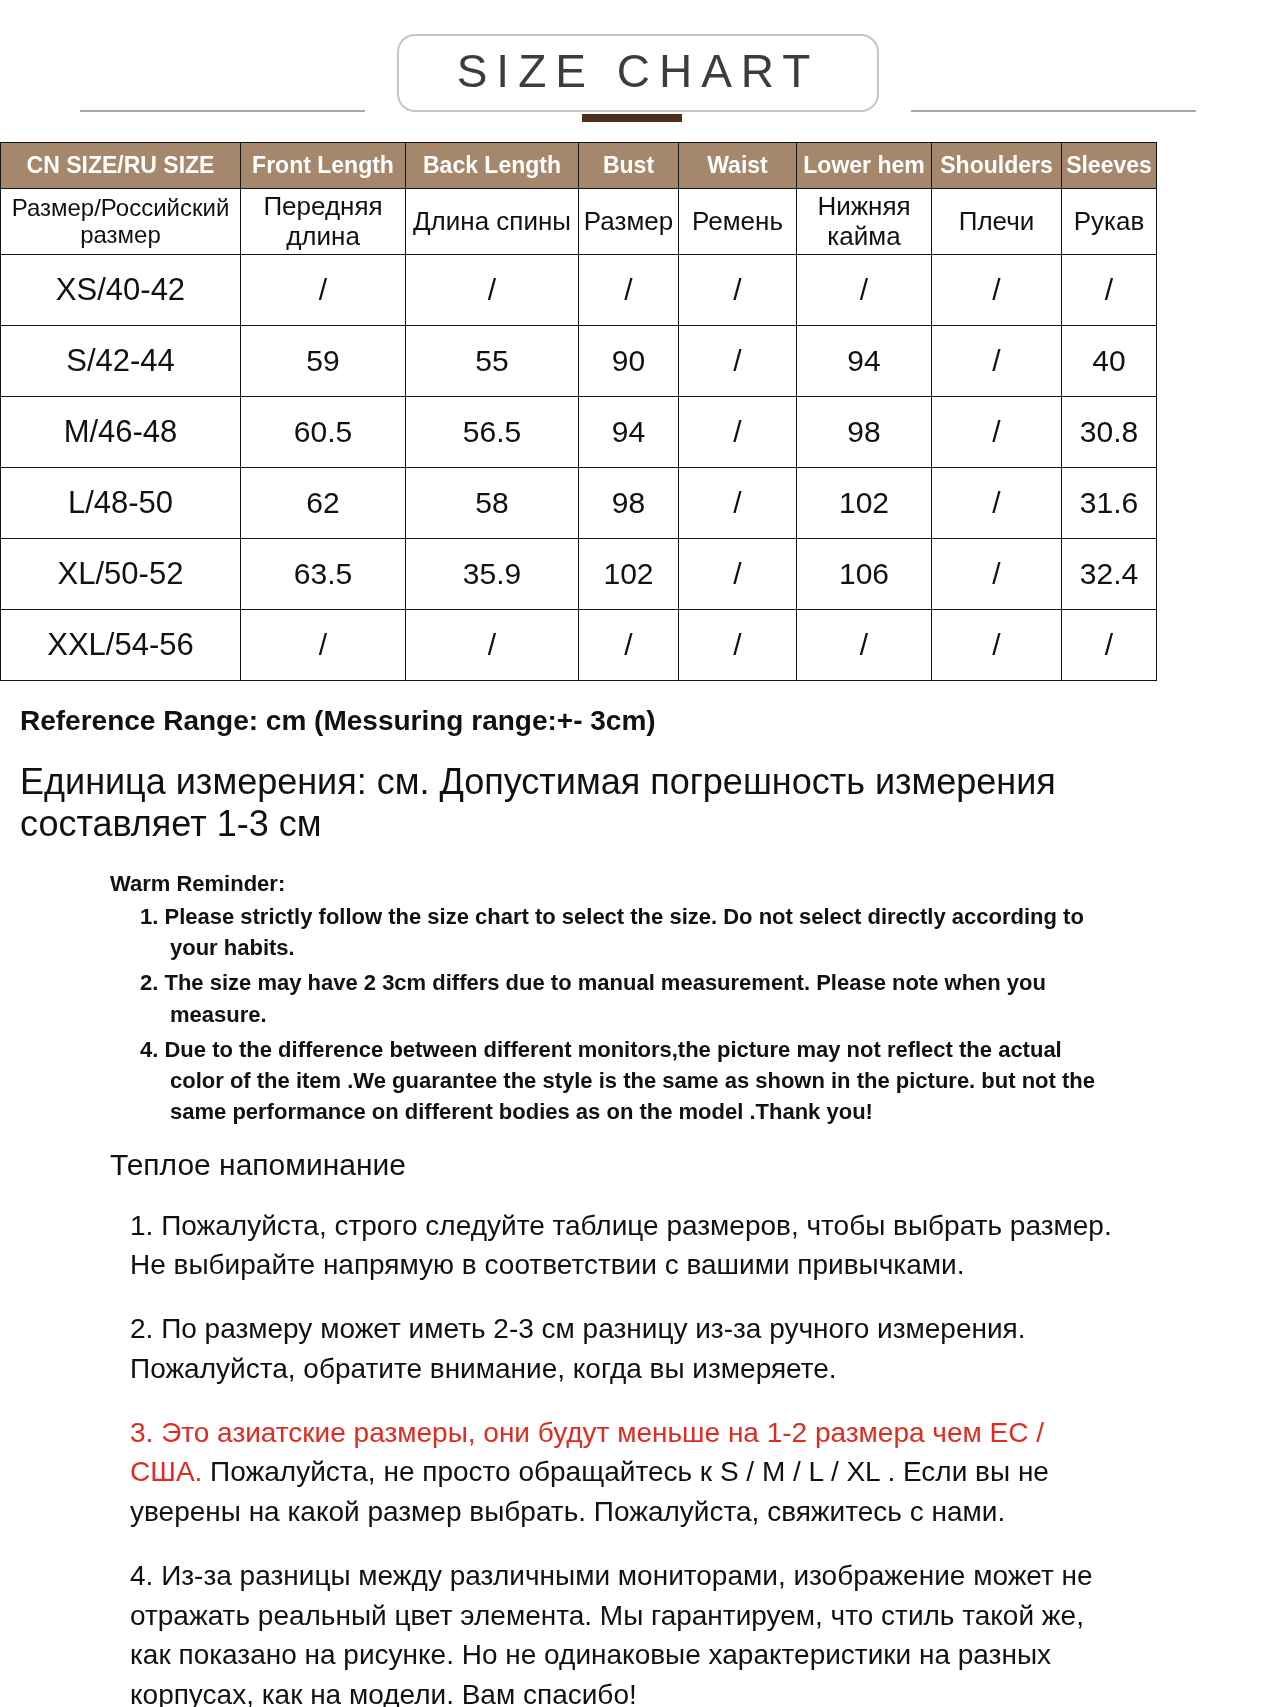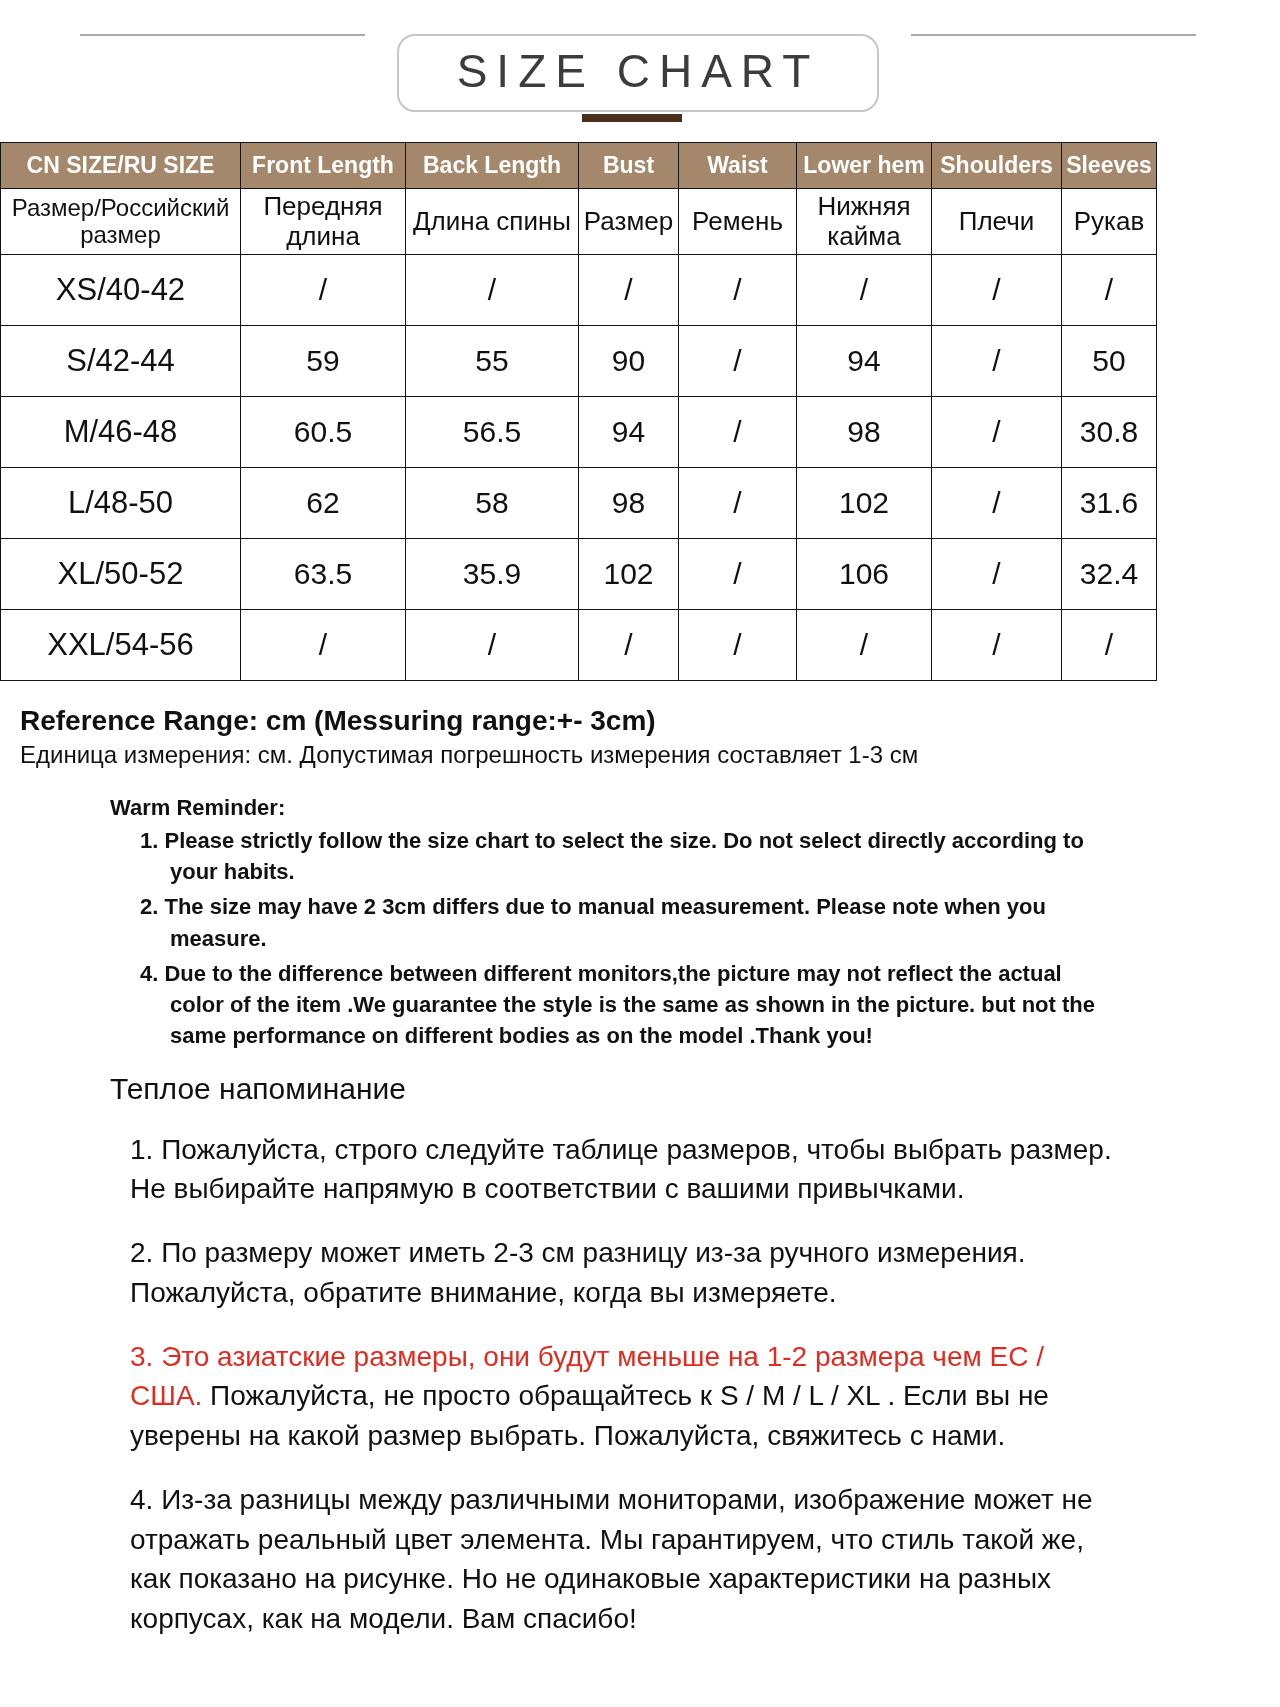--- a/index.html
+++ b/index.html
@@ -3,21 +3,21 @@
 <meta charset="utf-8">
 <style>
   * { margin:0; padding:0; box-sizing:border-box; }
   html,body { background:#fff; }
   body {
     width:1280px; min-height:1707px;
     font-family:"Liberation Sans","DejaVu Sans",sans-serif;
     color:#111;
   }
   
-  .title-row { display:flex; align-items:flex-start; padding:34px 84px 0 80px; }
+  .title-row { display:flex; align-items:flex-end; padding:34px 84px 0 80px; }
   .title-line { flex:1; border-top:2px solid #a9a9a9; height:0; }
   .title-box {
     position:relative; margin:0 32px; padding:8px 58px 12px;
     border:2px solid #c6c6c6; border-radius:18px; background:#fff;
   }
   .title-text { font-size:46px; letter-spacing:9px; color:#3c3c3c; font-weight:500; white-space:nowrap; }
   .title-underline {
     position:absolute; left:50%; transform:translateX(-56%);
     bottom:-12px; width:100px; height:8px; background:#4d2f1d;
   }
@@ -34,21 +34,21 @@
     background:#a5886c; color:#fff; font-size:23px; font-weight:700;
     height:46px; white-space:nowrap;
   }
   tr.ru-head td { font-size:26px; font-weight:500; height:66px; line-height:1.12; }
   tr.ru-head td.ru-first { font-size:24px; }
   tr.data-row td { font-size:30px; height:71px; }
   tr.data-row td.size-cell { font-size:31px; }
   
   .notes { padding:24px 30px 40px 20px; }
   .ref-en { font-size:28px; font-weight:700; }
-  .ref-ru { font-size:24px; margin-top:4px; }
+  .ref-ru { font-size:36px; margin-top:24px; }
   .warm-title { margin:26px 0 4px 90px; font-size:22px; font-weight:600; }
   .en-items { margin-left:120px; max-width:960px; font-size:22px; font-weight:600; line-height:1.42; }
   .en-item { padding-left:30px; text-indent:-30px; margin-top:4px; }
   .red { color:#e02b20; }
   .ru-title { margin:20px 0 0 90px; font-size:30px; }
   .ru-items { margin-left:110px; max-width:990px; font-size:28px; line-height:1.42; }
   .ru-item { margin-top:24px; }
 </style>
 </head>
 <body>
@@ -108,21 +108,21 @@
         <td>/</td>
       </tr>
       <tr class="data-row">
         <td class="size-cell">S/42-44</td>
         <td>59</td>
         <td>55</td>
         <td>90</td>
         <td>/</td>
         <td>94</td>
         <td>/</td>
-        <td>50</td>
+        <td>40</td>
       </tr>
       <tr class="data-row">
         <td class="size-cell">M/46-48</td>
         <td>60.5</td>
         <td>56.5</td>
         <td>94</td>
         <td>/</td>
         <td>98</td>
         <td>/</td>
         <td>30.8</td>

